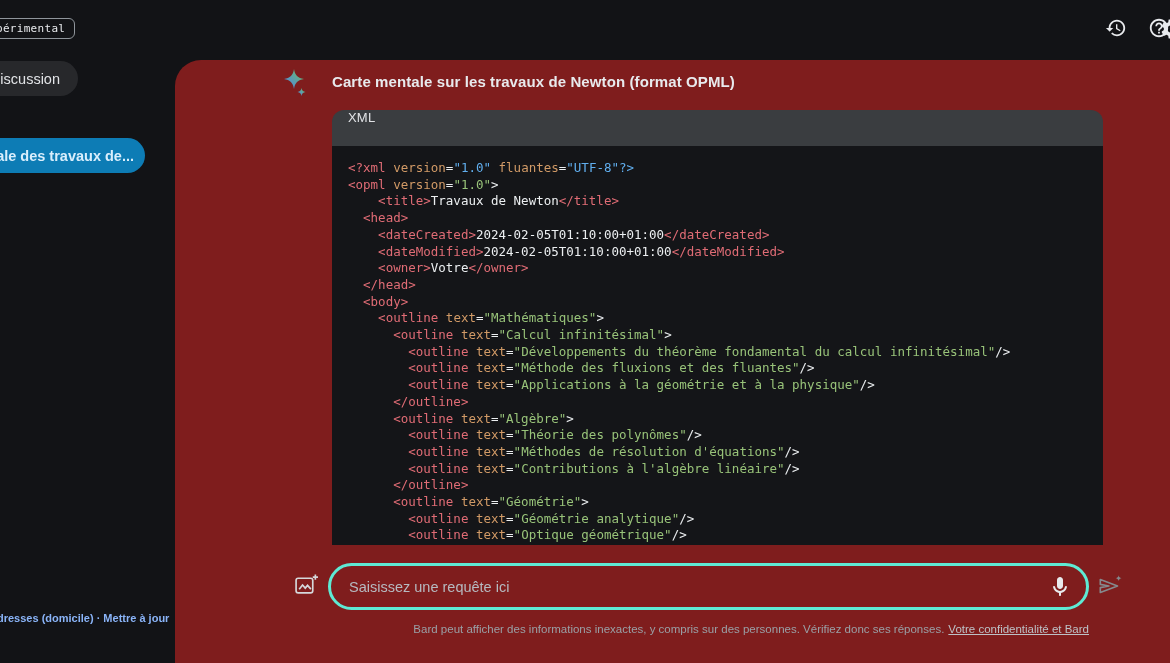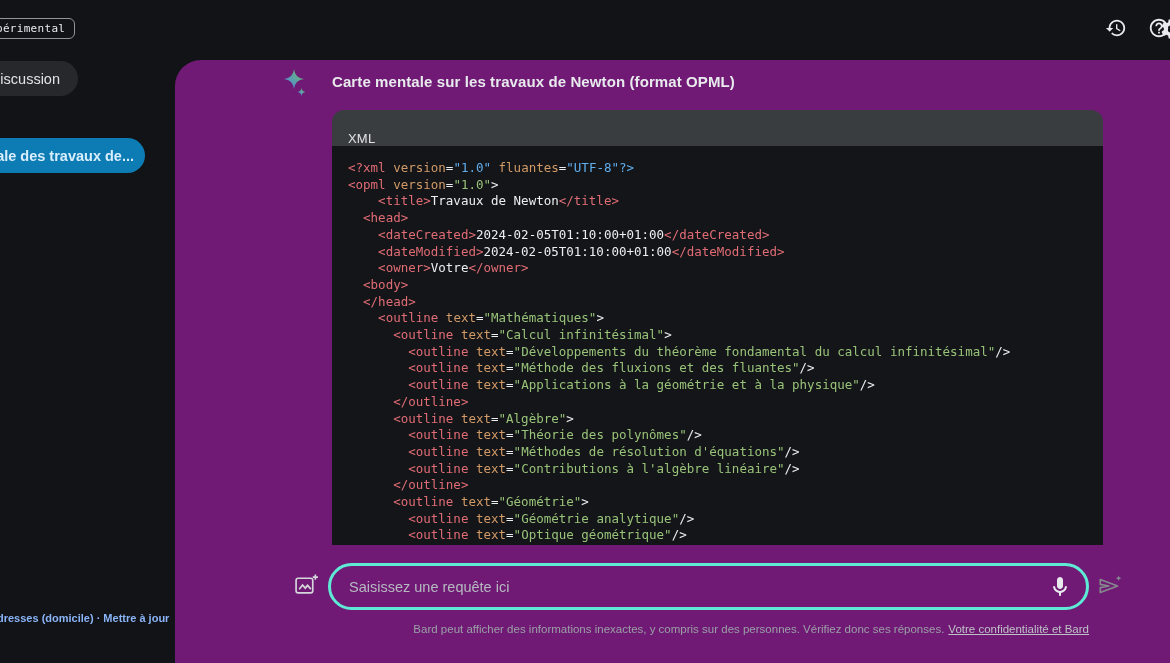--- a/index.html
+++ b/index.html
@@ -31,32 +31,32 @@
   .pill-new { left:-48px; top:61px; width:126px; background:#27282b; color:#e1e3e6; padding-right:18px; }
   .pill-active { left:-86px; top:138px; width:231px; background:#0d7cb5; color:#d9eefc; font-weight:bold; padding-right:11px; }
   .sidebar-footer {
     position:absolute; left:-3px; top:612px; font-size:11px; font-weight:bold;
     color:#8ab4f8; white-space:nowrap; cursor:pointer;
   }
 
   
   .panel {
     position:absolute; left:175px; top:60px; width:995px; height:603px;
-    background:#701a75; border-top-left-radius:26px;
+    background:#7f1d1d; border-top-left-radius:26px;
   }
   .sparkle { position:absolute; left:108px; top:9px; width:28px; height:32px; }
   .title {
     position:absolute; left:157px; top:13px; font-size:15px; font-weight:bold;
     color:#e8eaed; letter-spacing:.1px;
   }
 
   .code-header {
     position:absolute; left:157px; top:50px; width:771px; height:36px;
     background:#3a3d40; border-radius:12px 12px 0 0;
-    display:flex; align-items:flex-end; padding-left:16px;
+    display:flex; align-items:flex-start; padding-left:16px;
   }
   .code-lang { font-size:13px; font-weight:500; color:#e1e3e6; letter-spacing:.2px; }
   .code-body {
     position:absolute; left:157px; top:86px; width:771px; height:399px;
     background:#141518; overflow:hidden; padding:14px 0 0 16px;
   }
   .code-line { white-space:pre; font-family:"DejaVu Sans Mono", monospace; font-size:12.5px; line-height:16.7px; }
   .tok-tg { color:var(--tok-tag,#e06c75); }
   .tok-at { color:var(--tok-attr,#d19a66); }
   .tok-st { color:var(--tok-string,#98c379); }
@@ -144,22 +144,22 @@
     </div>
     <div class="code-body">
       <div>
           <div class="code-line"><span class="tok-tg">&lt;?xml</span><span class="tok-pl"> </span><span class="tok-at">version</span><span class="tok-pl">=</span><span class="tok-bl">"1.0"</span><span class="tok-pl"> </span><span class="tok-at">fluantes</span><span class="tok-pl">=</span><span class="tok-bl">"UTF-8"?&gt;</span></div>
           <div class="code-line"><span class="tok-tg">&lt;opml</span><span class="tok-pl"> </span><span class="tok-at">version</span><span class="tok-pl">=</span><span class="tok-st">"1.0"</span><span class="tok-pl">&gt;</span></div>
           <div class="code-line"><span class="tok-pl">    </span><span class="tok-tg">&lt;title&gt;</span><span class="tok-pl">Travaux de Newton</span><span class="tok-tg">&lt;/title&gt;</span></div>
           <div class="code-line"><span class="tok-pl">  </span><span class="tok-tg">&lt;head&gt;</span></div>
           <div class="code-line"><span class="tok-pl">    </span><span class="tok-tg">&lt;dateCreated&gt;</span><span class="tok-pl">2024-02-05T01:10:00+01:00</span><span class="tok-tg">&lt;/dateCreated&gt;</span></div>
           <div class="code-line"><span class="tok-pl">    </span><span class="tok-tg">&lt;dateModified&gt;</span><span class="tok-pl">2024-02-05T01:10:00+01:00</span><span class="tok-tg">&lt;/dateModified&gt;</span></div>
           <div class="code-line"><span class="tok-pl">    </span><span class="tok-tg">&lt;owner&gt;</span><span class="tok-pl">Votre</span><span class="tok-tg">&lt;/owner&gt;</span></div>
+          <div class="code-line"><span class="tok-pl">  </span><span class="tok-tg">&lt;/head&gt;</span></div>
           <div class="code-line"><span class="tok-pl">  </span><span class="tok-tg">&lt;body&gt;</span></div>
-          <div class="code-line"><span class="tok-pl">  </span><span class="tok-tg">&lt;/head&gt;</span></div>
           <div class="code-line"><span class="tok-pl">    </span><span class="tok-tg">&lt;outline</span><span class="tok-pl"> </span><span class="tok-at">text</span><span class="tok-pl">=</span><span class="tok-st">"Mathématiques"</span><span class="tok-pl">&gt;</span></div>
           <div class="code-line"><span class="tok-pl">      </span><span class="tok-tg">&lt;outline</span><span class="tok-pl"> </span><span class="tok-at">text</span><span class="tok-pl">=</span><span class="tok-st">"Calcul infinitésimal"</span><span class="tok-pl">&gt;</span></div>
           <div class="code-line"><span class="tok-pl">        </span><span class="tok-tg">&lt;outline</span><span class="tok-pl"> </span><span class="tok-at">text</span><span class="tok-pl">=</span><span class="tok-st">"Développements du théorème fondamental du calcul infinitésimal"</span><span class="tok-pl">/&gt;</span></div>
           <div class="code-line"><span class="tok-pl">        </span><span class="tok-tg">&lt;outline</span><span class="tok-pl"> </span><span class="tok-at">text</span><span class="tok-pl">=</span><span class="tok-st">"Méthode des fluxions et des fluantes"</span><span class="tok-pl">/&gt;</span></div>
           <div class="code-line"><span class="tok-pl">        </span><span class="tok-tg">&lt;outline</span><span class="tok-pl"> </span><span class="tok-at">text</span><span class="tok-pl">=</span><span class="tok-st">"Applications à la géométrie et à la physique"</span><span class="tok-pl">/&gt;</span></div>
           <div class="code-line"><span class="tok-pl">      </span><span class="tok-tg">&lt;/outline&gt;</span></div>
           <div class="code-line"><span class="tok-pl">      </span><span class="tok-tg">&lt;outline</span><span class="tok-pl"> </span><span class="tok-at">text</span><span class="tok-pl">=</span><span class="tok-st">"Algèbre"</span><span class="tok-pl">&gt;</span></div>
           <div class="code-line"><span class="tok-pl">        </span><span class="tok-tg">&lt;outline</span><span class="tok-pl"> </span><span class="tok-at">text</span><span class="tok-pl">=</span><span class="tok-st">"Théorie des polynômes"</span><span class="tok-pl">/&gt;</span></div>
           <div class="code-line"><span class="tok-pl">        </span><span class="tok-tg">&lt;outline</span><span class="tok-pl"> </span><span class="tok-at">text</span><span class="tok-pl">=</span><span class="tok-st">"Méthodes de résolution d'équations"</span><span class="tok-pl">/&gt;</span></div>
           <div class="code-line"><span class="tok-pl">        </span><span class="tok-tg">&lt;outline</span><span class="tok-pl"> </span><span class="tok-at">text</span><span class="tok-pl">=</span><span class="tok-st">"Contributions à l'algèbre linéaire"</span><span class="tok-pl">/&gt;</span></div>

